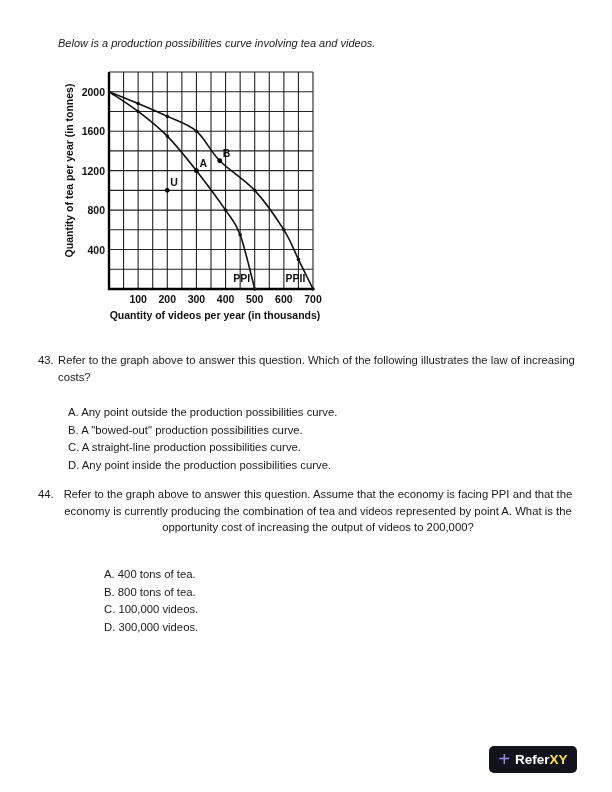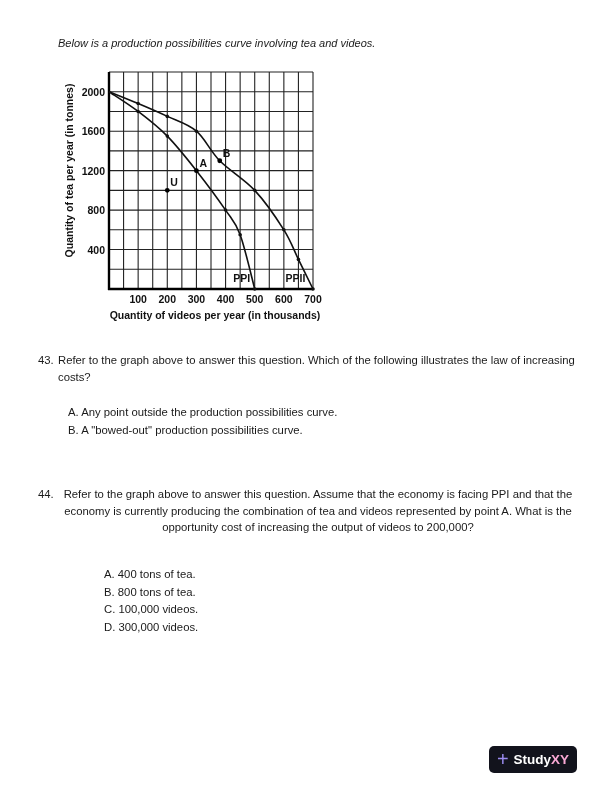--- a/index.html
+++ b/index.html
@@ -10,21 +10,21 @@
   .q { position: absolute; left: 38px; font-size: 11.3px; line-height: 16.7px; width: 540px; }
   .q .num { position: absolute; left: 0; top: 0; }
   .q .txt { margin-left: 20px; display: block; }
   .opts { position: absolute; left: 68px; font-size: 11.3px; line-height: 17.5px; }
   .opts div { white-space: nowrap; }
   .badge { position: absolute; left: 489px; top: 746px; width: 88px; height: 27px;
            background: #12131c; border-radius: 5px; display: flex; align-items: center;
            justify-content: center; gap: 5px; }
   .badge .plus { color: #9c8cf0; font-size: 20px; line-height: 1; font-weight: 300; margin-top: -2px; }
   .badge .brand { font-weight: bold; font-size: 13.5px; color: #ffffff; }
-  .badge .brand .xy { color: #f9a8d4; }
+  .badge .brand .xy { color: #fde047; }
   svg text { font-family: "Liberation Sans", sans-serif; }
 </style>
 </head>
 <body>
 
 <div class="intro">Below is a production possibilities curve involving tea and videos.</div>
 
 <div class="chart">
   <svg id="chart-svg" width="280" height="265" viewBox="0 0 280 265">
       <line x1="54" x2="54" y1="7" y2="224" stroke="#222" stroke-width="1.1"></line>
@@ -97,29 +97,31 @@
     </svg>
 </div>
 
 <div class="q" style="top:352px;">
   <span class="num">43.</span>
   <span class="txt">Refer to the graph above to answer this question. Which of the following illustrates the law of increasing costs?</span>
 </div>
 <div class="opts" style="top:404px;">
   <div>A. Any point outside the production possibilities curve.</div>
   <div>B. A "bowed-out" production possibilities curve.</div>
+  <div>C. A straight-line production possibilities curve.</div>
+  <div>D. Any point inside the production possibilities curve.</div>
 </div>
 
 <div class="q" style="top:486px;text-align:center;">
   <span class="num">44.</span>
   <span class="txt">Refer to the graph above to answer this question. Assume that the economy is facing PPI and that the economy is currently producing the combination of tea and videos represented by point A. What is the opportunity cost of increasing the output of videos to 200,000?</span>
 </div>
 <div class="opts" style="top:566px;margin-left:36px;">
   <div>A. 400 tons of tea.</div>
   <div>B. 800 tons of tea.</div>
   <div>C. 100,000 videos.</div>
   <div>D. 300,000 videos.</div>
 </div>
 
 <div class="badge">
   <span class="plus">+</span>
-  <span class="brand"><span>Study</span><span class="xy">XY</span></span>
+  <span class="brand"><span>Refer</span><span class="xy">XY</span></span>
 </div>
 
 </body></html>

